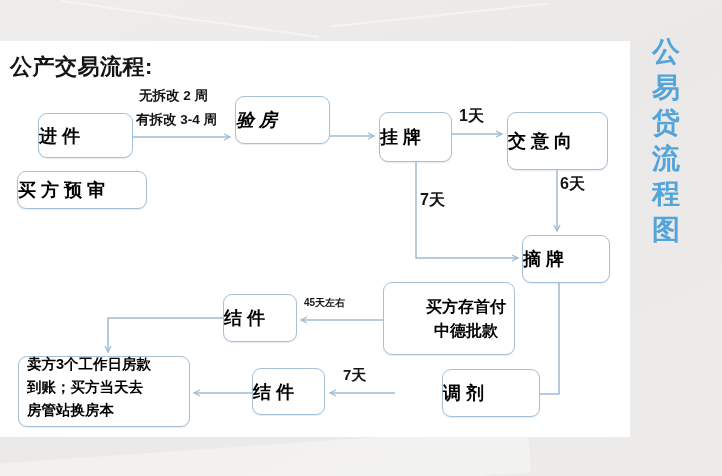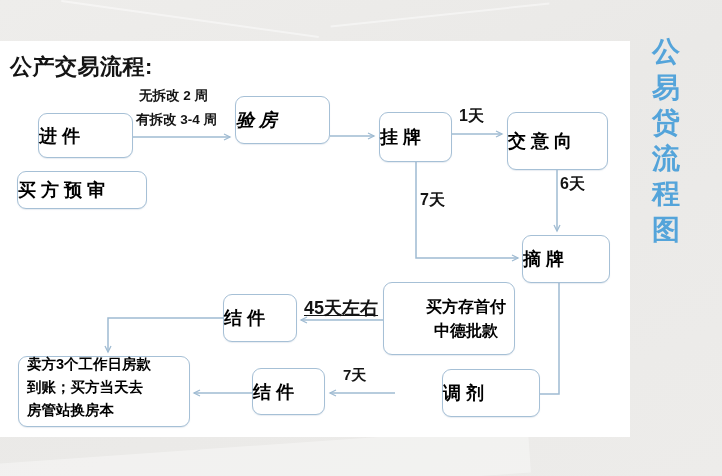--- a/index.html
+++ b/index.html
@@ -51,21 +51,21 @@
   #node-final         {left:18px; top:356px;width:172px;height:71px;font-size:14.5px;line-height:23px;}
   #node-final .node-label{text-align:left;padding:0 4px 8px 8px;}
   .edge-label{
     position:absolute;font-weight:bold;color:#141414;white-space:nowrap;
   }
   #label-no-demolition  {left:139px;top:87px; font-size:13.5px;}
   #label-with-demolition{left:136px;top:111px;font-size:13.5px;}
   #label-one-day        {left:459px;top:106px;font-size:16px;}
   #label-seven-upper    {left:420px;top:190px;font-size:16px;}
   #label-six-days       {left:560px;top:174px;font-size:16px;}
-  #label-45-days        {left:304px;top:296px;font-size:18px;text-decoration:underline;}
+  #label-45-days        {left:304px;top:296px;font-size:10px;}
   #label-seven-lower    {left:343px;top:366px;font-size:15px;}
   #connectors{position:absolute;left:0;top:0;pointer-events:none;}
 </style>
 </head>
 <body>
 
 <div id="stage">
 
   <div class="facet" id="facet-top1"></div>
   <div class="facet" id="facet-top2"></div>

